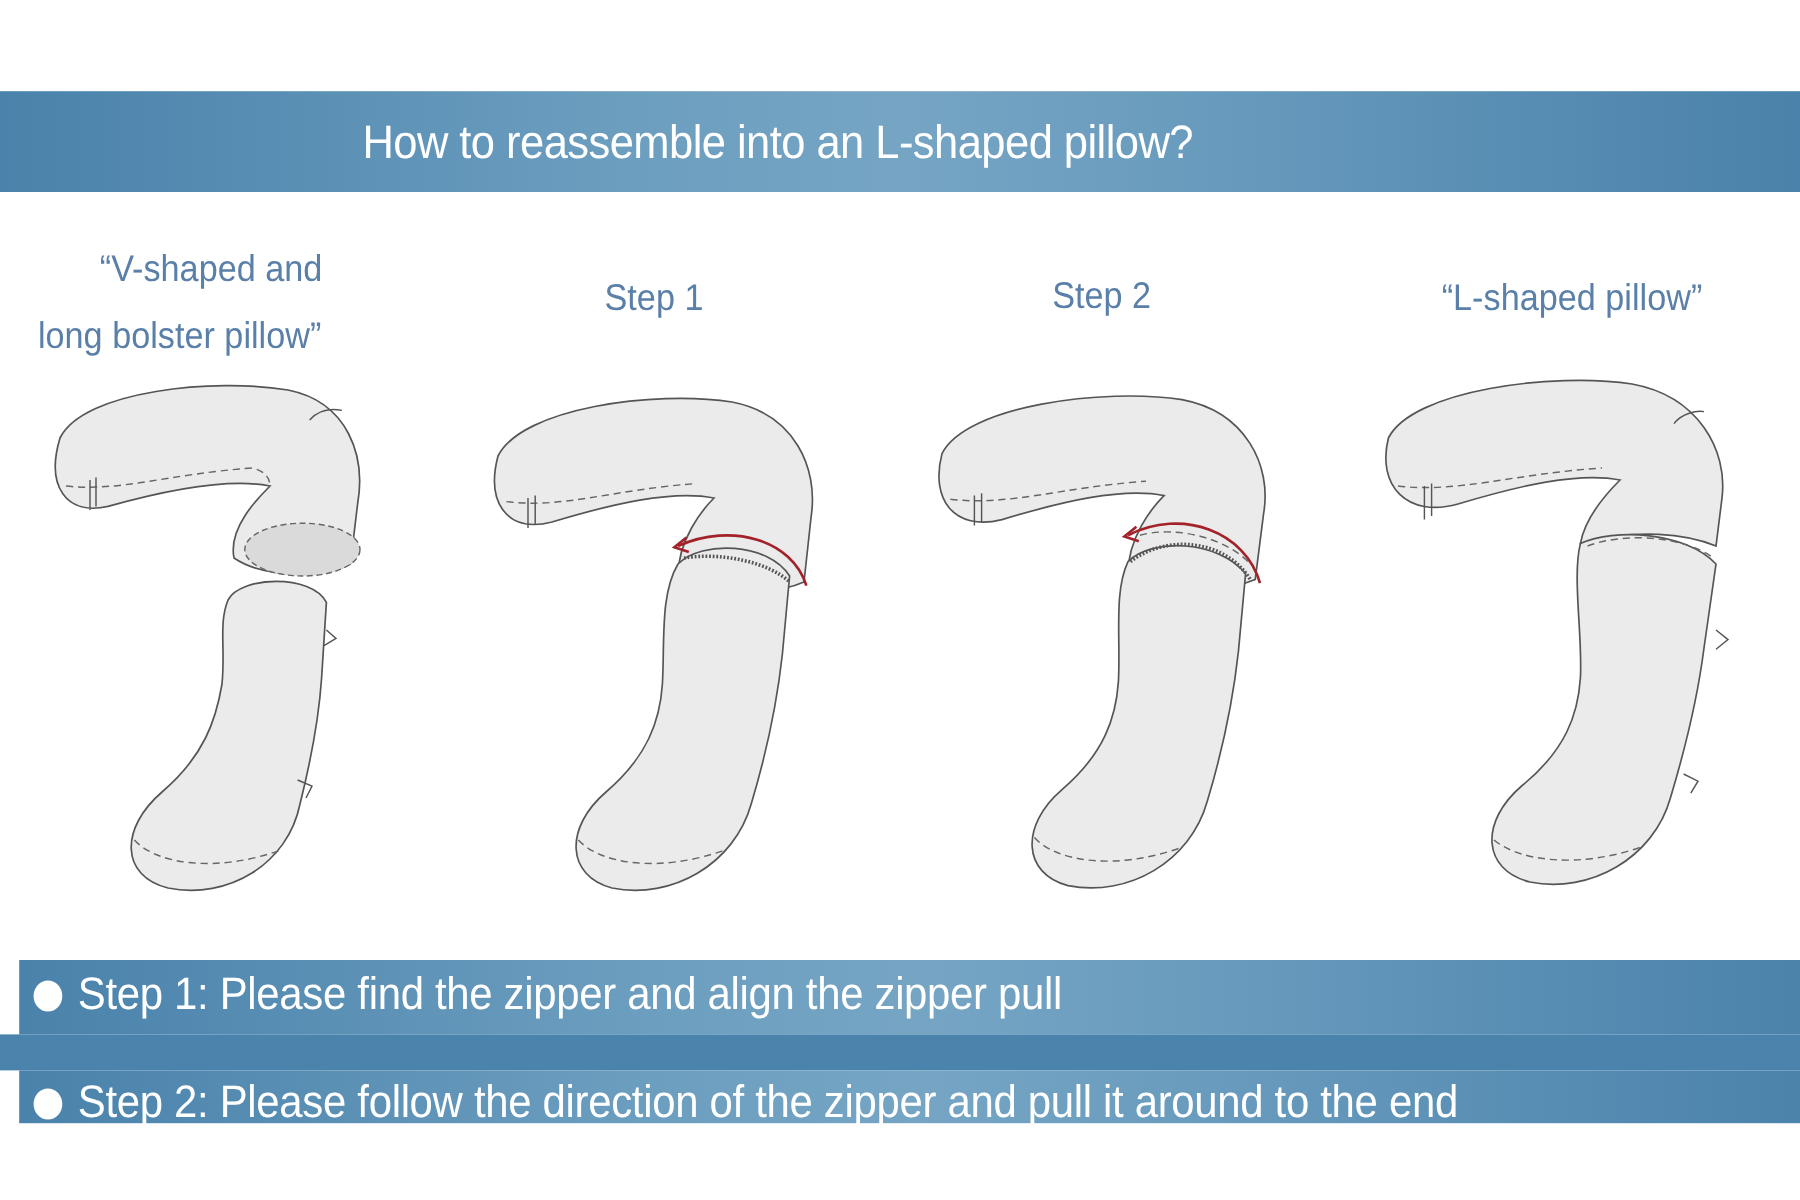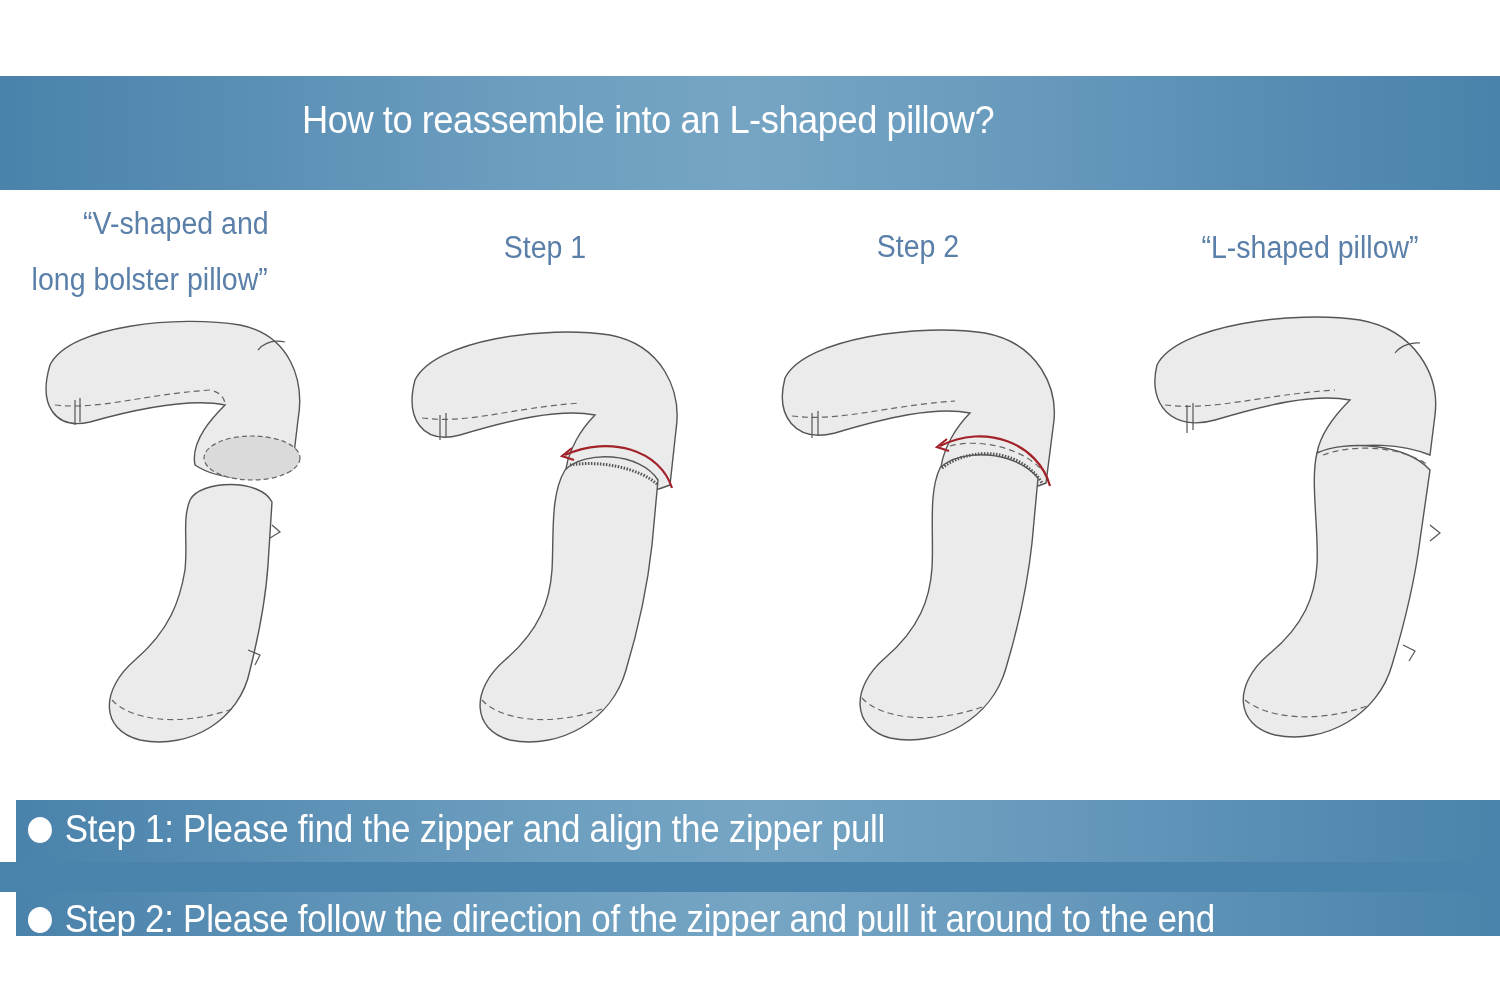--- a/index.html
+++ b/index.html
@@ -1,20 +1,20 @@
 <!DOCTYPE html>
 <html><head>
 <meta charset="utf-8">
 <style>
   html, body { margin:0; padding:0; }
   body { width:1500px; height:1000px; background:#ffffff; position:relative; overflow:hidden;
          font-family:"Liberation Sans", sans-serif; }
   .banner { position:absolute; left:0; width:1500px;
             background:linear-gradient(90deg,#4a82ab 0%,#6c9ebf 35%,#76a5c4 50%,#6a9cbe 65%,#4a82ab 100%); }
-  .title-banner { top:76px; height:114px; }
+  .title-banner { top:76px; height:84px; }
   .title { position:absolute; left:302px; top:22px; color:#fff; font-size:39px; letter-spacing:-0.5px;
            white-space:nowrap; transform:scaleX(0.93); transform-origin:left; }
   .step-band { height:62px;margin-left:16px; }
   .band1 { top:800px; }
   .band-gap { top:862px; height:30px; background:#4a84ad; position:absolute; left:0; width:1500px; }
   .band2 { top:892px; height:44px; }
   .step-row { position:absolute; left:12px; top:8px; display:flex; align-items:center; color:#fff;
               font-size:38px; white-space:nowrap; transform:scaleX(0.92); transform-origin:left; letter-spacing:-0.3px;}
   .bullet { width:26px; height:26px; border-radius:50%; background:#fff; margin-right:14px; flex:none; }
   .label { position:absolute; color:#5a7fa8; font-size:31px; white-space:nowrap; text-align:center;

